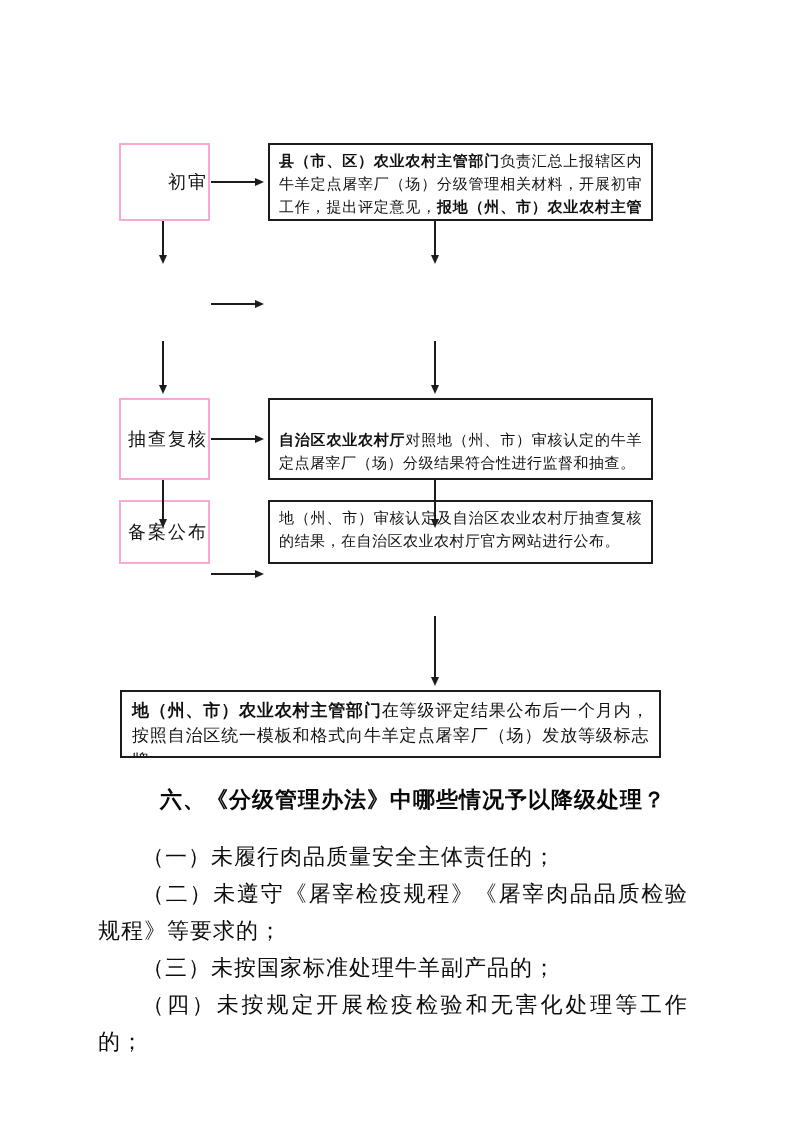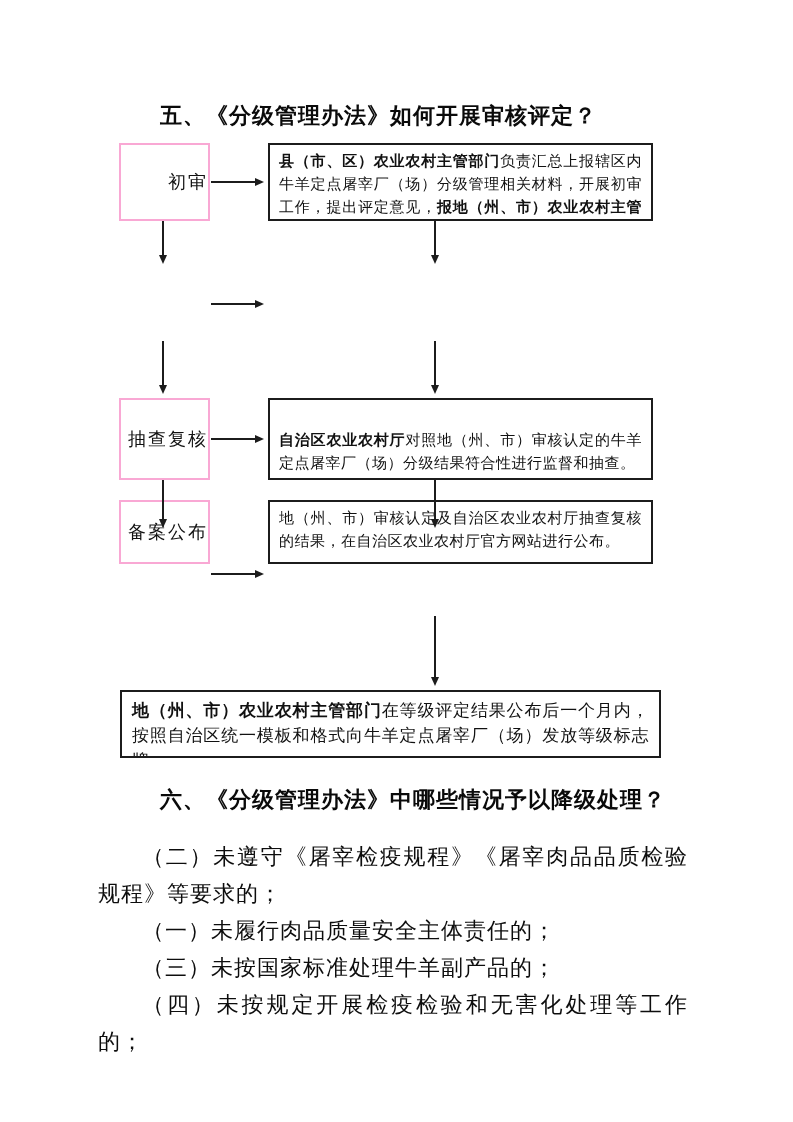--- a/index.html
+++ b/index.html
@@ -72,21 +72,20 @@
     position:absolute; left:98px; top:838px; width:590px;
     font-size:22px; line-height:37px; letter-spacing:1px; color:#0d0d0d;
   }
   .items p { margin:0; text-indent:44px; text-align:justify; }
 </style>
 </head>
 <body>
 
 <div class="page">
 
-  <div class="title" id="title5">五、《分级管理办法》如何开展审核评定？</div>
 
   <div class="stepbox r1">
     <span>初审</span>
   </div>
   <div class="descbox r1"><span class="seg-b">县（市、区）农业农村主管部门</span><span>负责汇总上报辖区内牛羊定点屠宰厂（场）分级管理相关材料，开展初审工作，提出评定意见，</span><span class="seg-b">报地（州、市）农业农村主管部门审核。</span></div>
   <div class="ha haRow" id="ha-1"></div>
 
   <div class="ha haRow" id="ha-2"></div>
 
   <div class="stepbox r3">
@@ -107,19 +106,19 @@
   <div class="va vaR" id="va-r1"></div>
   <div class="va vaR" id="va-r2"></div>
   <div class="va vaR" id="va-r3"></div>
   <div class="va vaR" id="va-r4"></div>
 
   <div class="widebox"><span class="seg-b">地（州、市）农业农村主管部门</span><span>在等级评定结果公布后一个月内，按照自治区统一模板和格式向牛羊定点屠宰厂（场）发放等级标志牌。</span></div>
 
   <div class="title" id="title6">六、《分级管理办法》中哪些情况予以降级处理？</div>
 
   <div class="items">
+    <p>（一）未履行肉品质量安全主体责任的；</p>
     <p>（二）未遵守《屠宰检疫规程》《屠宰肉品品质检验规程》等要求的；</p>
-    <p>（一）未履行肉品质量安全主体责任的；</p>
     <p>（三）未按国家标准处理牛羊副产品的；</p>
     <p>（四）未按规定开展检疫检验和无害化处理等工作的；</p>
   </div>
 
 </div>
 
 </body></html>

